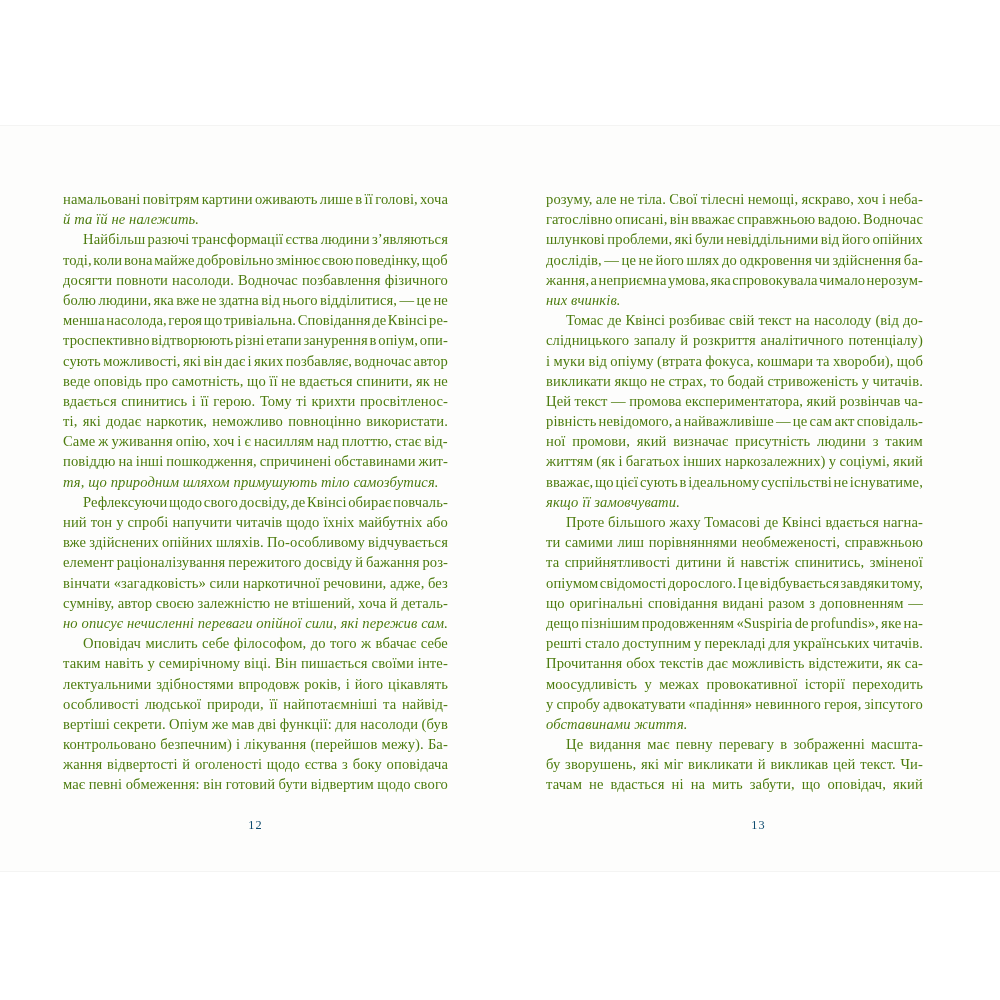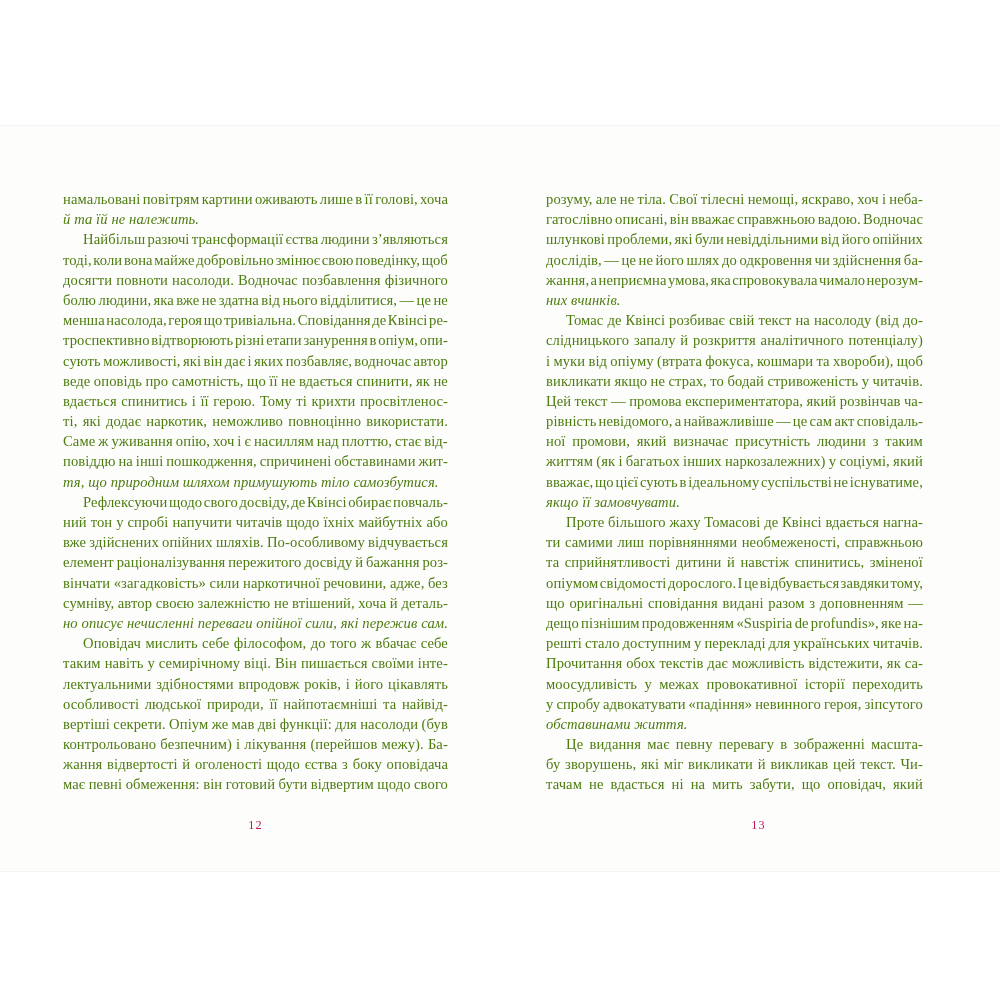--- a/index.html
+++ b/index.html
@@ -24,21 +24,21 @@
   .column.left  { left: 63px;  width: 385px; }
   .column.right { left: 546px; width: 377px; }
   .para { margin: 0; }
   .line { height: 20.2px; }
   .line.just { display: flex; justify-content: space-between; }
   .line.last { display: block; text-align: left; font-style: italic; }
   .para.indent .line:first-child { padding-left: 20px; }
   .folio {
     position: absolute; top: 817px;
     font-size: 12.3px; line-height: 16px;
-    letter-spacing: 1px; color: #be185d;
+    letter-spacing: 1px; color: #0c4a6e;
     text-align: center;
   }
   .folio.left  { left: 63px;  width: 385px; }
   .folio.right { left: 570px; width: 377px; }
 </style>
 </head>
 <body>
 
 <div class="page-surface"></div>
 

